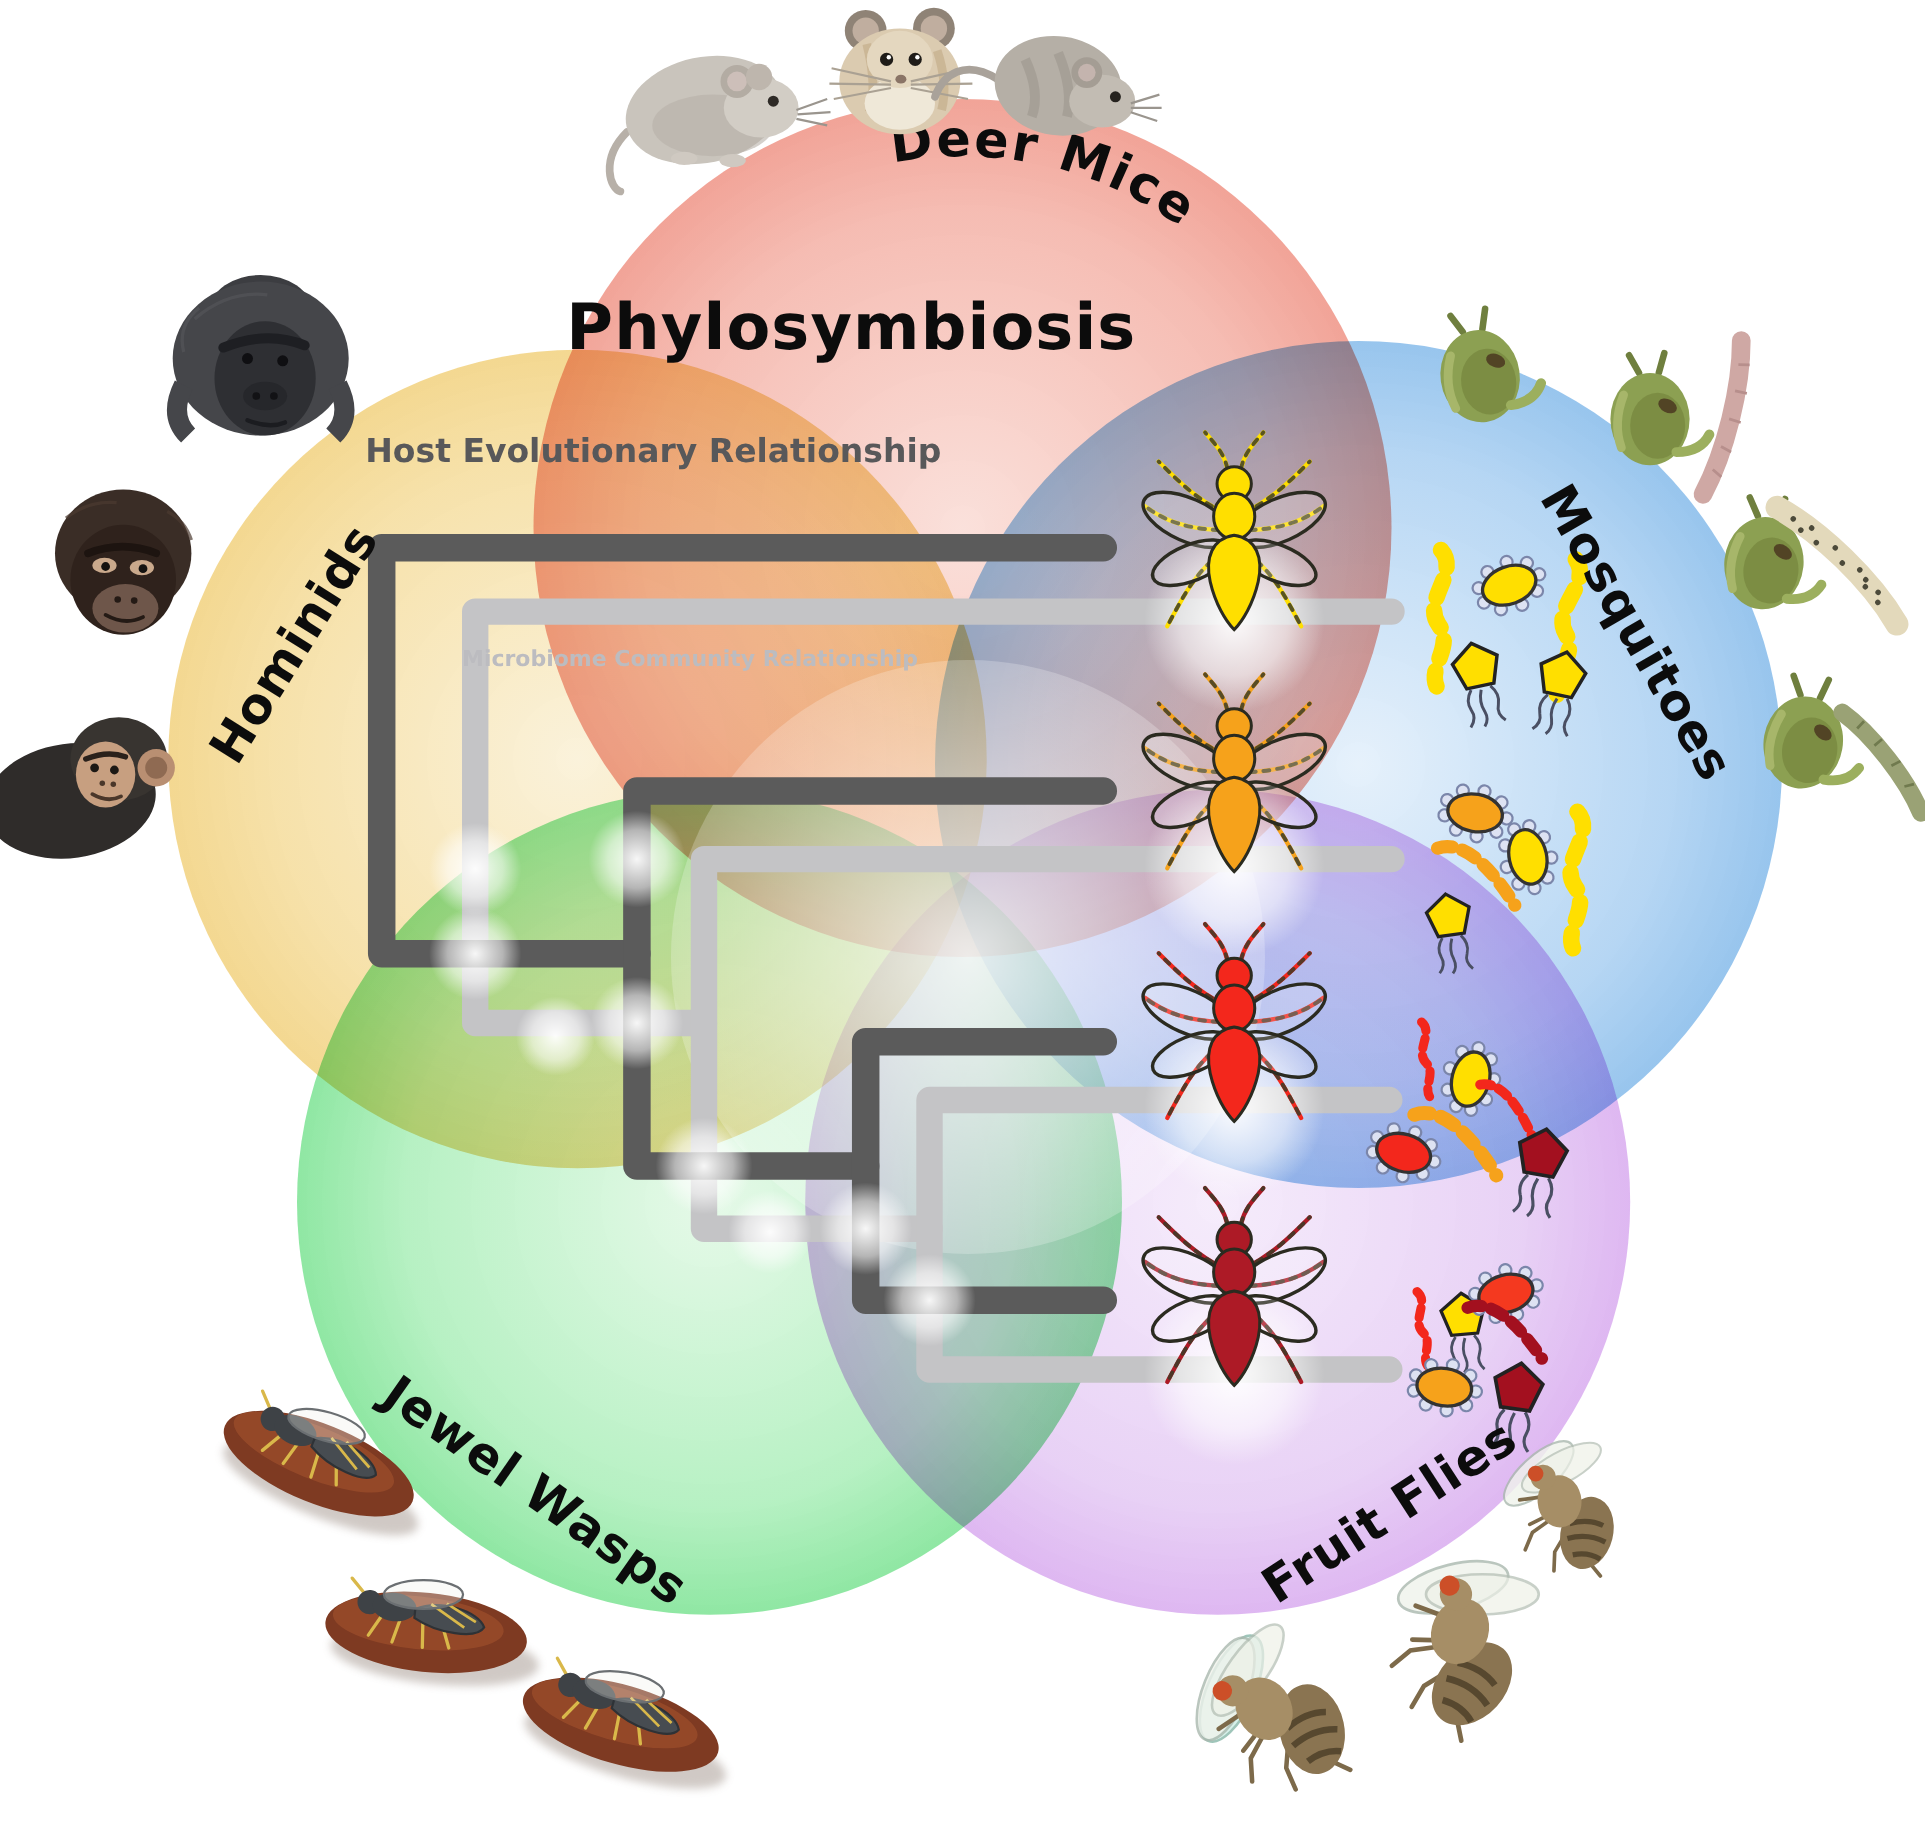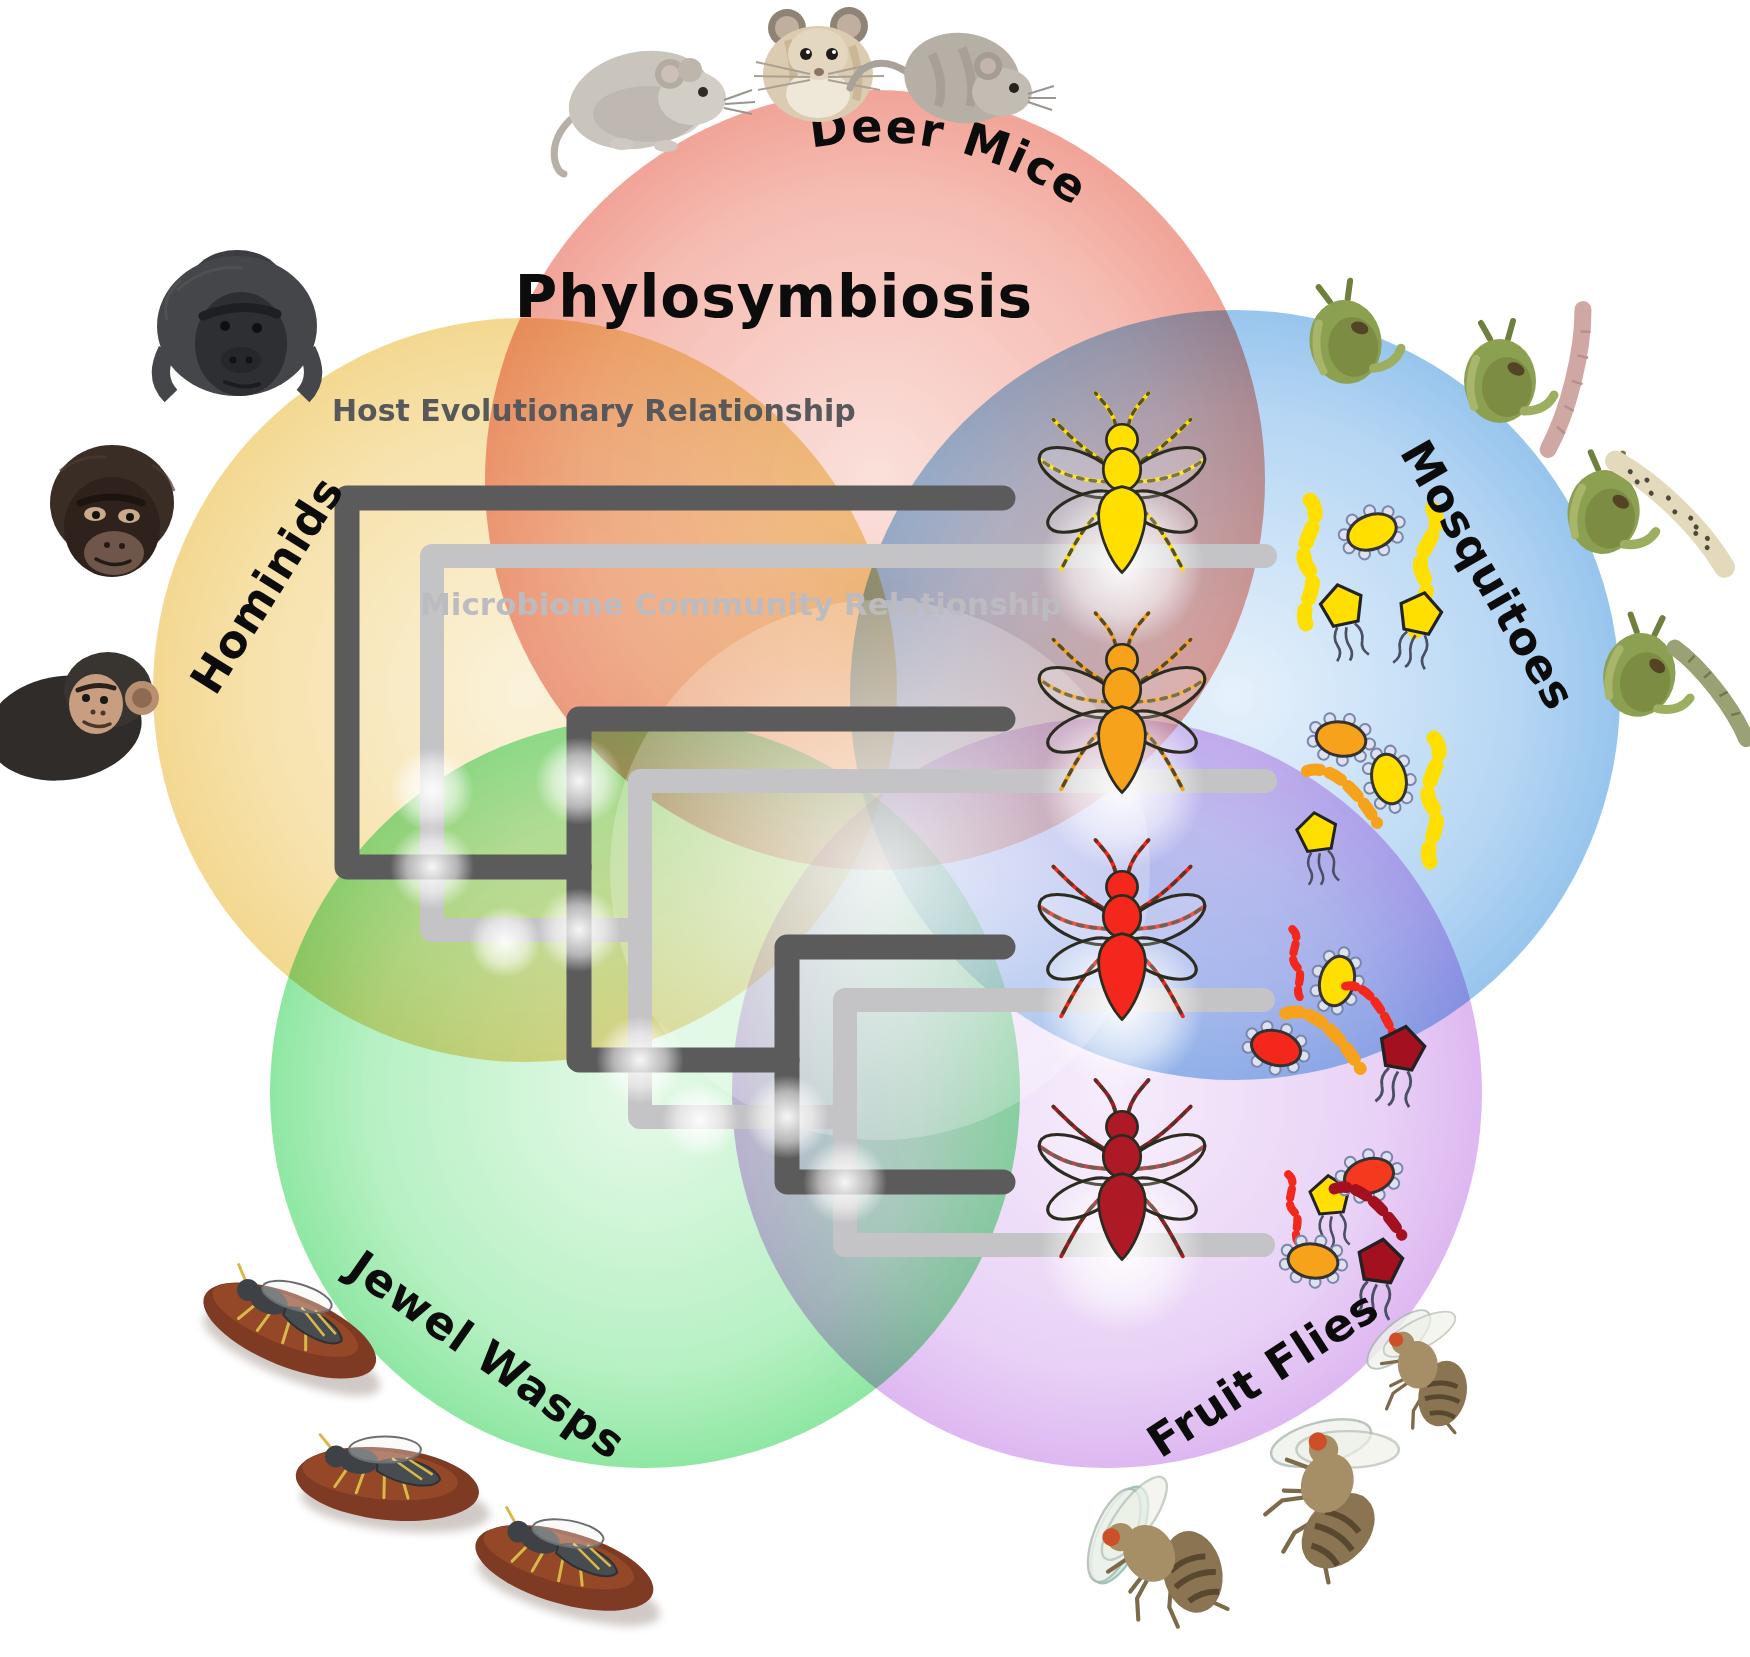--- a/index.html
+++ b/index.html
@@ -16,21 +16,21 @@
   .c-green{left:270px;top:718px;width:750px;height:750px;
     background:radial-gradient(circle,rgba(228,249,231,.92) 0%,rgba(179,240,192,.95) 52%,rgba(111,223,137,1) 86%,rgba(104,220,131,1) 93%,rgba(104,220,131,0) 100%);}
   .c-purple{left:732px;top:718px;width:750px;height:750px;
     background:radial-gradient(circle,rgba(245,235,251,.92) 0%,rgba(231,207,245,.95) 52%,rgba(214,162,238,1) 86%,rgba(211,156,237,1) 93%,rgba(211,156,237,0) 100%);}
   .centerglow{position:absolute;left:610px;top:600px;width:540px;height:540px;border-radius:50%;
     background:radial-gradient(circle,rgba(255,255,255,.85) 0%,rgba(255,255,255,.35) 55%,rgba(255,255,255,0) 100%);}
   svg.overlay{position:absolute;left:0;top:0;z-index:5;}
   .lbl{position:absolute;white-space:nowrap;font-weight:bold;color:#0c0c0c;z-index:6;}
   .lbl-title{font-size:58px;letter-spacing:1px;}
   .lbl-host{font-size:30px;color:#58585a;text-align:right;}
-  .lbl-micro{font-size:31px;color:#bcbcc0;}
+  .lbl-micro{font-size:20px;color:#bcbcc0;}
   .lbl-group{font-size:45px;letter-spacing:1px;}
   .ctr{transform:translate(-50%,-50%);}
   .arc-label{font-weight:bold;font-size:46px;fill:#0c0c0c;letter-spacing:2px;
              font-family:"DejaVu Sans",sans-serif;}
 </style>
 </head>
 <body>
 
 <div class="canvas">
 

